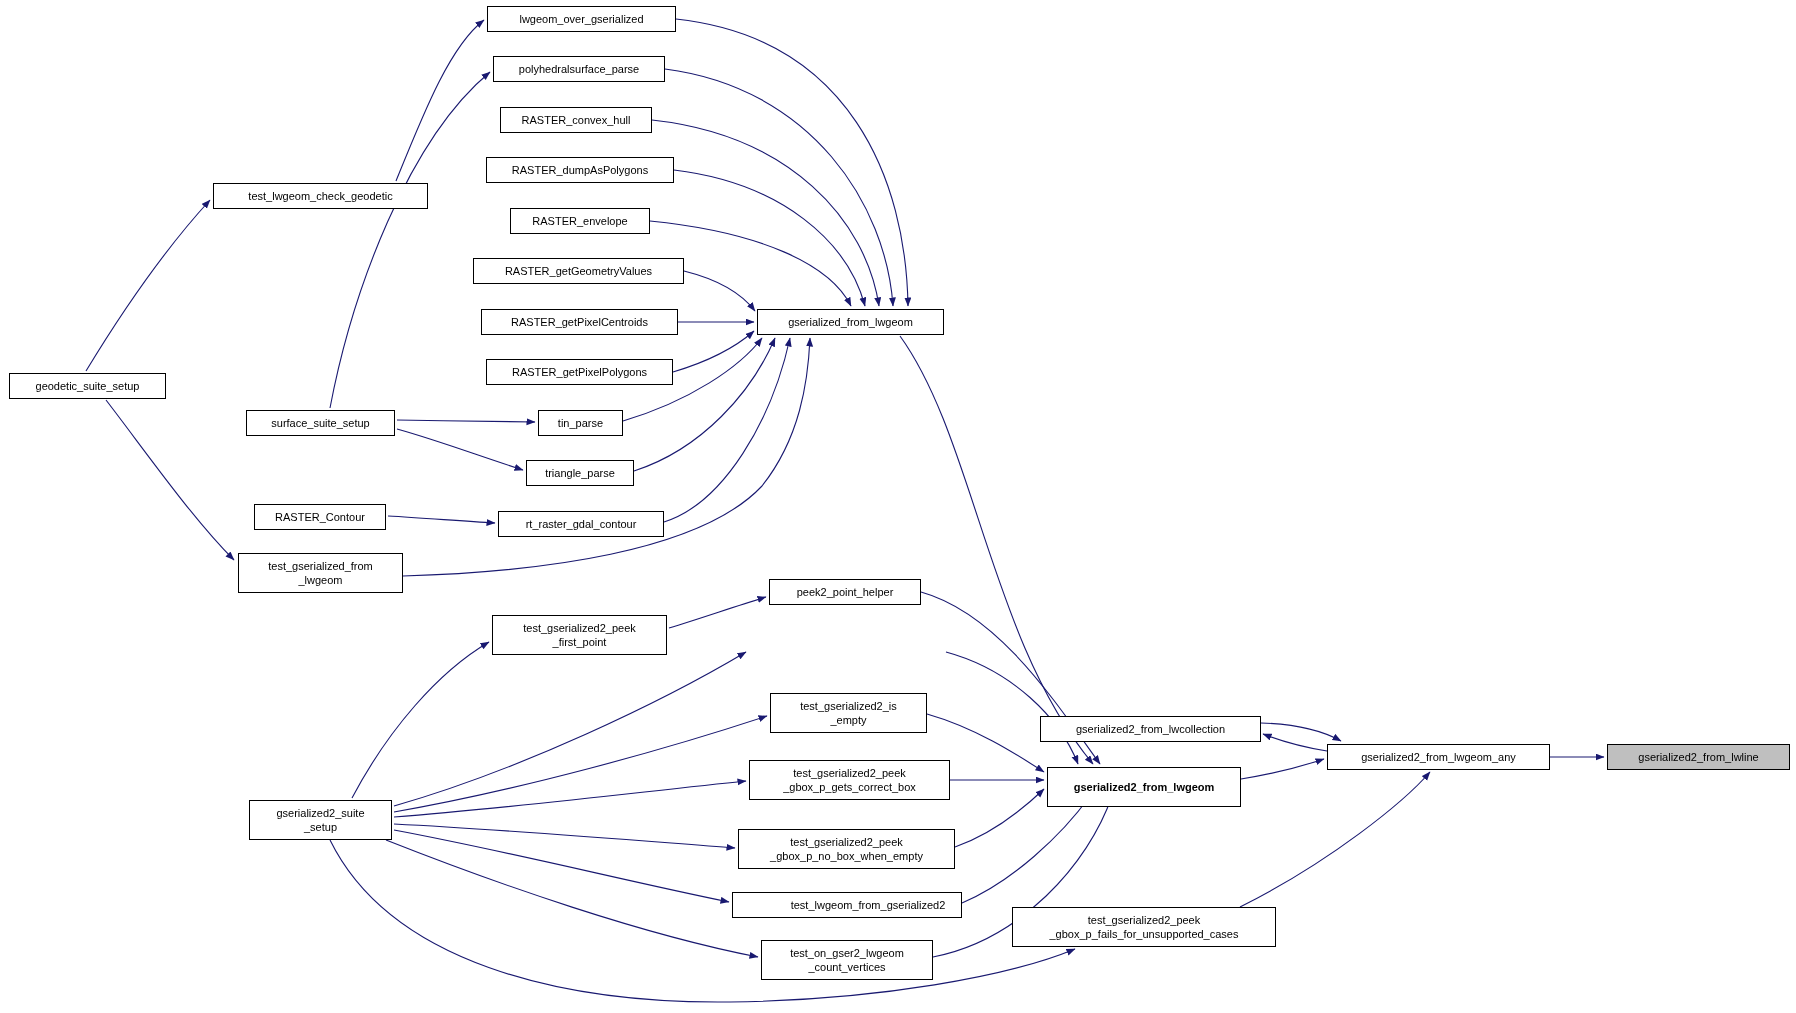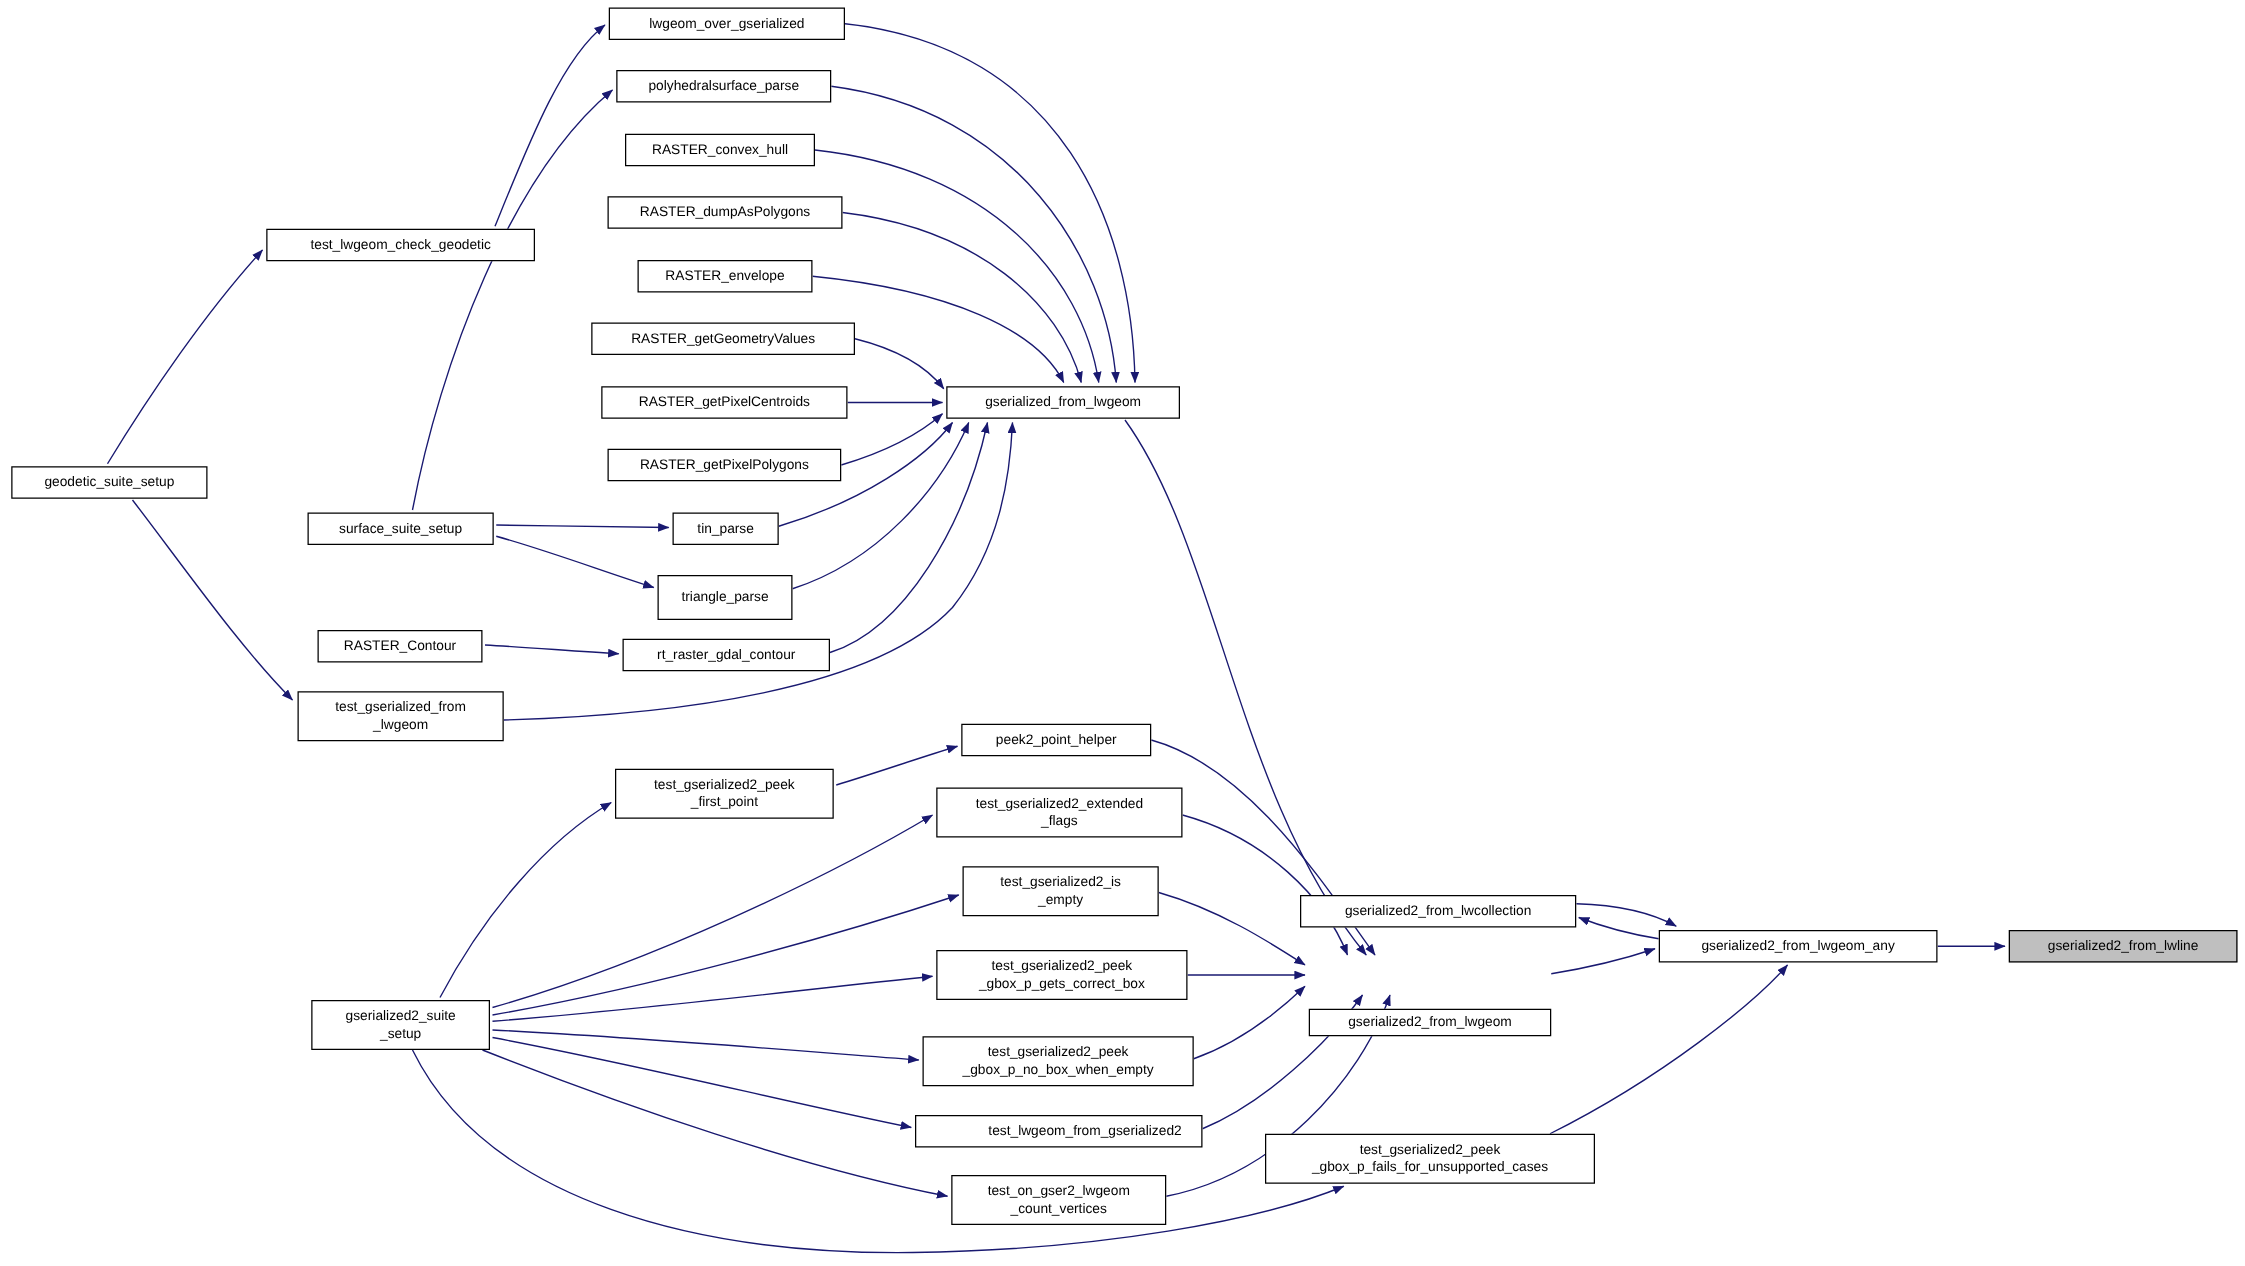--- a/index.html
+++ b/index.html
@@ -101,36 +101,34 @@
     <div class="node" style="left: 486px; top: 157px; width: 188px; height: 26px;">RASTER_dumpAsPolygons</div>
     <div class="node" style="left: 510px; top: 208px; width: 140px; height: 26px; text-align: center;">RASTER_envelope</div>
     <div class="node" style="left: 473px; top: 258px; width: 211px; height: 26px;">RASTER_getGeometryValues</div>
     <div class="node" style="left: 481px; top: 309px; width: 197px; height: 26px;">RASTER_getPixelCentroids</div>
     <div class="node" style="left: 486px; top: 359px; width: 187px; height: 26px; text-align: center;">RASTER_getPixelPolygons</div>
     <div class="node" style="left: 757px; top: 309px; width: 187px; height: 26px;">gserialized_from_lwgeom</div>
     <div class="node" style="left: 213px; top: 183px; width: 215px; height: 26px;">test_lwgeom_check_geodetic</div>
     <div class="node" style="left: 9px; top: 373px; width: 157px; height: 26px;">geodetic_suite_setup</div>
     <div class="node" style="left: 246px; top: 410px; width: 149px; height: 26px;">surface_suite_setup</div>
     <div class="node" style="left: 538px; top: 410px; width: 85px; height: 26px;">tin_parse</div>
-    <div class="node" style="left: 526px; top: 460px; width: 108px; height: 36px;">triangle_parse</div>
+    <div class="node" style="left: 526px; top: 460px; width: 108px; height: 26px;">triangle_parse</div>
     <div class="node" style="left: 254px; top: 504px; width: 132px; height: 26px;">RASTER_Contour</div>
     <div class="node" style="left: 498px; top: 511px; width: 166px; height: 26px;">rt_raster_gdal_contour</div>
     <div class="node" style="left: 238px; top: 553px; width: 165px; height: 40px;">test_gserialized_from
 _lwgeom</div>
     <div class="node" style="left: 769px; top: 579px; width: 152px; height: 26px;">peek2_point_helper</div>
     <div class="node" style="left: 492px; top: 615px; width: 175px; height: 40px;">test_gserialized2_peek
 _first_point</div>
-    <div class="node" style="left: 749px; top: 630px; width: 197px; height: 40px;">test_gserialized2_extended
-_flags</div>
     <div class="node" style="left: 770px; top: 693px; width: 157px; height: 40px;">test_gserialized2_is
 _empty</div>
     <div class="node" style="left: 1040px; top: 716px; width: 221px; height: 26px;">gserialized2_from_lwcollection</div>
     <div class="node" style="left: 749px; top: 760px; width: 201px; height: 40px;">test_gserialized2_peek
 _gbox_p_gets_correct_box</div>
-    <div class="node" style="left: 1047px; top: 807px; width: 194px; height: 22px;">gserialized2_from_lwgeom</div>
+    <div class="node" style="left: 1047px; top: 767px; width: 194px; height: 40px; font-weight: bold;">gserialized2_from_lwgeom</div>
     <div class="node" style="left: 1327px; top: 744px; width: 223px; height: 26px;">gserialized2_from_lwgeom_any</div>
     <div class="node highlighted" style="left: 1607px; top: 744px; width: 183px; height: 26px;">gserialized2_from_lwline</div>
     <div class="node" style="left: 249px; top: 800px; width: 143px; height: 40px;">gserialized2_suite
 _setup</div>
     <div class="node" style="left: 738px; top: 829px; width: 217px; height: 40px;">test_gserialized2_peek
 _gbox_p_no_box_when_empty</div>
     <div class="node" style="left: 732px; top: 892px; width: 230px; height: 26px; padding-left: 42px;">test_lwgeom_from_gserialized2</div>
     <div class="node" style="left: 761px; top: 940px; width: 172px; height: 40px;">test_on_gser2_lwgeom
 _count_vertices</div>
     <div class="node" style="left: 1012px; top: 907px; width: 264px; height: 40px;">test_gserialized2_peek

